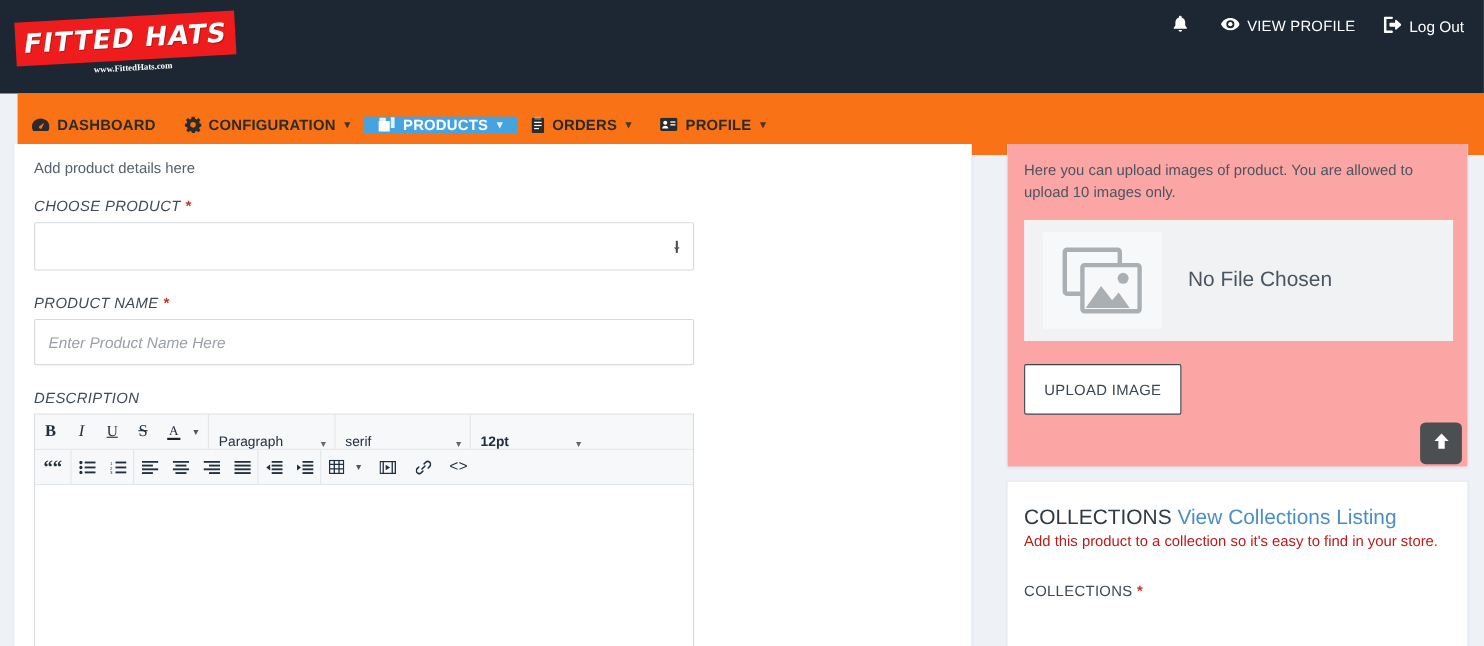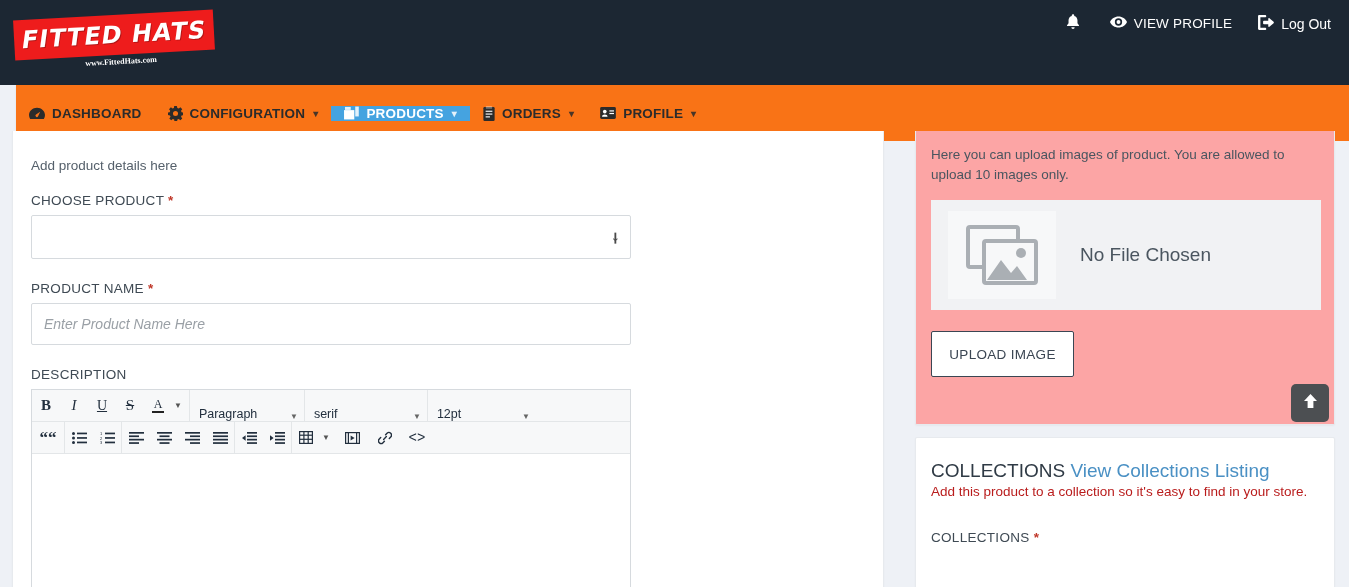--- a/index.html
+++ b/index.html
@@ -96,27 +96,28 @@
     width: 872px; height: 460px;
     background: #ffffff;
     border: 1px solid #e7eaee;
     border-top: none;
     border-radius: 0 0 2px 2px;
     box-shadow: 0 1px 2px rgba(0,0,0,.04);
     padding: 14px 18px 0 18px;
     overflow: hidden;
   }
   .subtitle {
-    font-size: 13.5px; color: #55606b; margin-bottom: 20px; margin-top: 13px;
+    font-size: 13.5px; color: #55606b; margin-bottom: 20px;
   }
   .field-label {
     font-size: 13.5px; color: #3f4a54;
     letter-spacing: .3px;
     margin-bottom: 7px;
     text-transform: uppercase;
+    font-style: italic;
   }
   .req { color: #c0392b; font-weight: bold; }
 
   .select-box {
     position: relative;
     width: 600px; height: 44px;
     border: 1px solid #d6dade;
     border-radius: 2px;
     background: #fff;
     margin-bottom: 22px;
@@ -169,21 +170,21 @@
   .tb-select {
     display: flex; align-items: flex-end; justify-content: space-between;
     height: 30px; cursor: pointer;
     font-size: 12.5px; color: #222f3e;
     padding: 0 6px 0 9px;
   }
   .tb-select .lbl { white-space: nowrap; }
   .tb-select .arw { font-size: 8px; color: #666; margin-left: 14px; }
   .sel-paragraph { width: 114px; }
   .sel-font { width: 122px; }
-  .sel-size { width: 108px; }
+  .sel-size { width: 108px; font-weight: bold; }
   .editor-body { height: 195px; background: #fff; }
 
   
   .card-right-top {
     position: absolute; left: 915px; top: -10px;
     width: 420px; height: 294px;
     background: #fca5a5;
     border: 1px solid #e7eaee;
     border-top: none;
     border-radius: 0 0 2px 2px;

